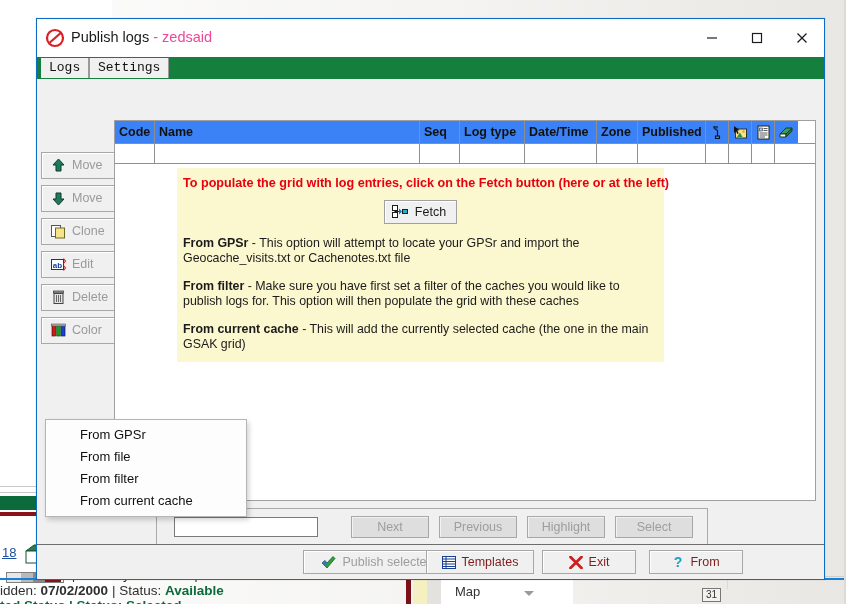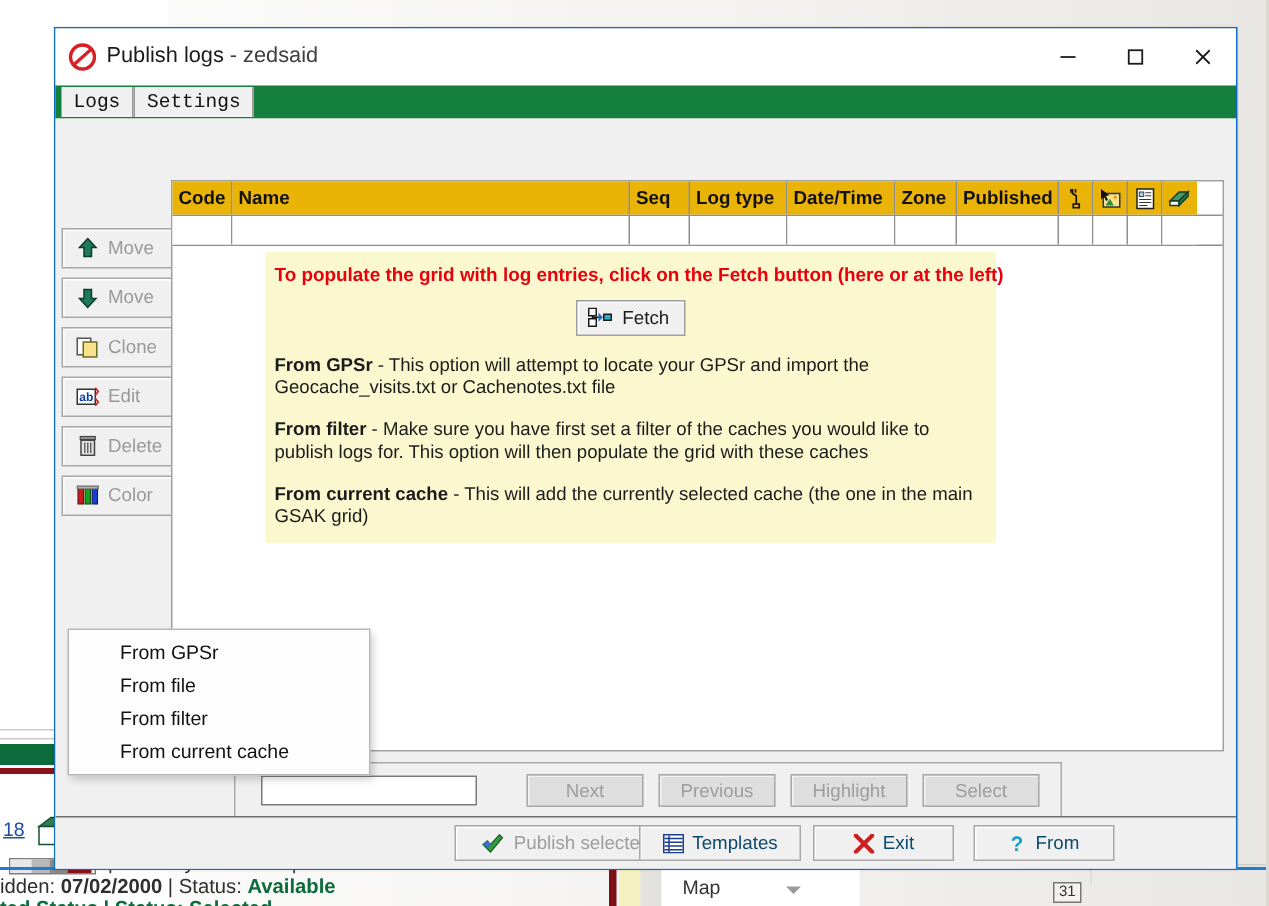--- a/index.html
+++ b/index.html
@@ -53,21 +53,21 @@
   #dialog{
     position:absolute;left:36px;top:18px;width:789px;height:562px;
     background:#f0f0f0;
     border:1px solid #0a6cc4;
     box-shadow:0 0 0 1px rgba(0,0,0,.04);
     box-sizing:border-box;
   }
   .titlebar{height:38px;background:#ffffff;position:relative;}
   .title-icon{position:absolute;left:8px;top:9px;width:20px;height:20px;}
   .title-text{position:absolute;left:34px;top:10px;font-size:14.5px;color:#1b1b1b;white-space:nowrap;}
-  .title-text .user{color:#404040;}
+  .title-text .user{color:#ec4899;}
   .win-btns{position:absolute;right:0;top:0;height:38px;display:flex;}
   .win-btn{width:45px;height:38px;display:flex;align-items:center;justify-content:center;
     font-size:15px;color:#1b1b1b;cursor:default;}
 
   
   .tabstrip{position:relative;height:22px;background:#15803d;font-family:Liberation Mono, monospace;}
   .tab{position:absolute;top:1px;height:20px;padding:0 8px;font-size:13px;color:#111;
     line-height:20px;box-sizing:border-box;}
   .tab.sel{left:4px;background:#f0f0f0;border-right:1px solid #9a9a9a;}
   .tab.un{left:52px;background:#f0f0f0;border-left:1px solid #9a9a9a;border-right:1px solid #9a9a9a;}
@@ -88,21 +88,21 @@
 
   
   .grid-panel{position:absolute;left:77px;top:41px;right:8px;bottom:78px;
     background:#ffffff;border:1px solid #a0a0a0;box-sizing:border-box;}
 
   
   .grid-head{position:absolute;left:0;top:0;right:0;height:23px;display:flex;
     border-bottom:1px solid #8f8f8f;box-sizing:border-box;}
   .gh{border-right:1px solid #8f8f8f;box-sizing:border-box;font-size:12.5px;
     font-weight:bold;color:#111;line-height:22px;padding-left:4px;
-    background:#eab308;overflow:hidden;white-space:nowrap;}
+    background:#3b82f6;overflow:hidden;white-space:nowrap;}
   .gh.icoh{display:flex;align-items:center;justify-content:center;padding-left:0;}
   .grid-row{position:absolute;left:0;top:23px;right:0;height:20px;display:flex;
     border-bottom:1px solid #8f8f8f;box-sizing:border-box;}
   .gr{border-right:1px solid #8f8f8f;box-sizing:border-box;background:#ffffff;}
 
   
   .yellowbox{position:absolute;left:62px;top:47px;width:487px;background:#fbf7cf;
     padding:8px 6px 10px 6px;box-sizing:border-box;}
   .yheader{color:#e8000d;font-weight:bold;font-size:12.6px;margin:0 0 2px 0;white-space:nowrap;}
   .fetchwrap{text-align:center;margin:10px 0 12px 0;}
@@ -133,21 +133,21 @@
   .sbtn2{position:absolute;top:7px;width:78px;height:22px;background:#dedede;
     border:1px solid #a8a8a8;box-sizing:border-box;font-size:12.5px;color:#9d9d9d;
     display:flex;align-items:center;justify-content:center;
     box-shadow:inset 1px 1px 0 #f2f2f2;}
 
   
   .actionbar{position:absolute;left:0;right:0;bottom:0;height:34px;background:#f0f0f0;
     border-top:1px solid #6d6d6d;}
   .abtn{position:absolute;top:5px;height:24px;background:#f0f0f0;border:1px solid #a8a8a8;
     box-sizing:border-box;display:flex;align-items:center;justify-content:center;gap:6px;
-    font-size:12.5px;color:#0c4a6e;box-shadow:inset 1px 1px 0 #ffffff;}
+    font-size:12.5px;color:#7f1d1d;box-shadow:inset 1px 1px 0 #ffffff;}
   .abtn.disabled{color:#9d9d9d;}
 
   svg{display:block;}
 </style>
 </head>
 <body>
 
 <div id="bg">
   <div class="bg-shade"></div>
   <div class="bg-panel-left"></div>

